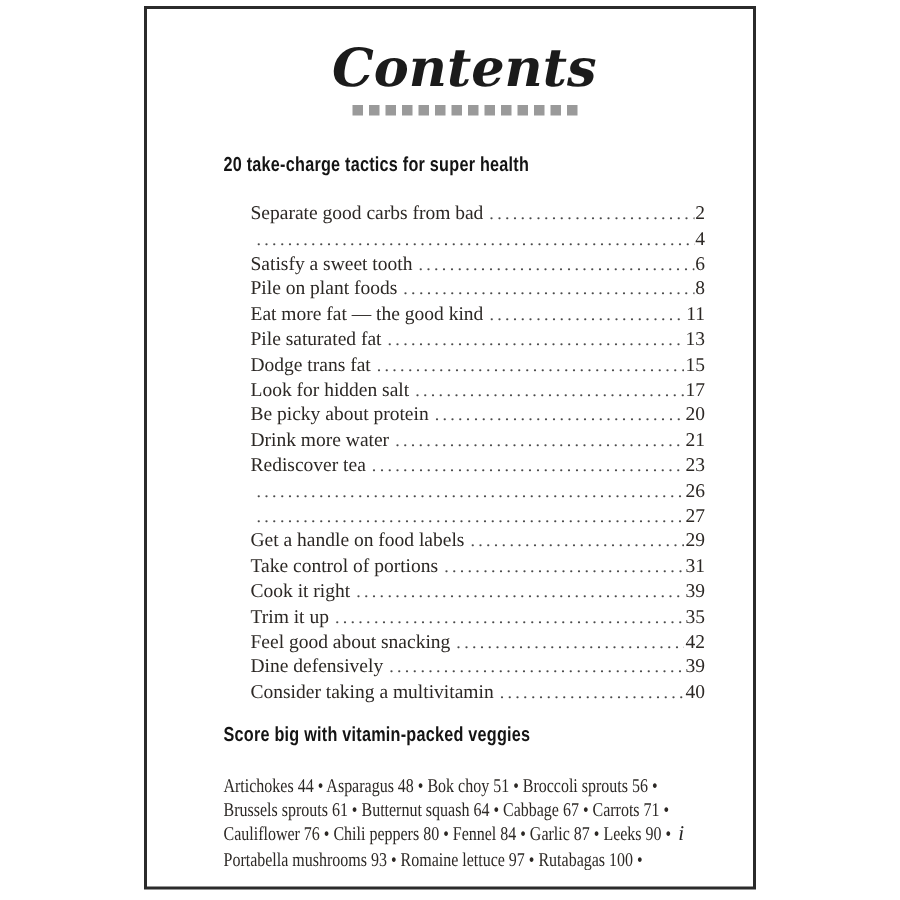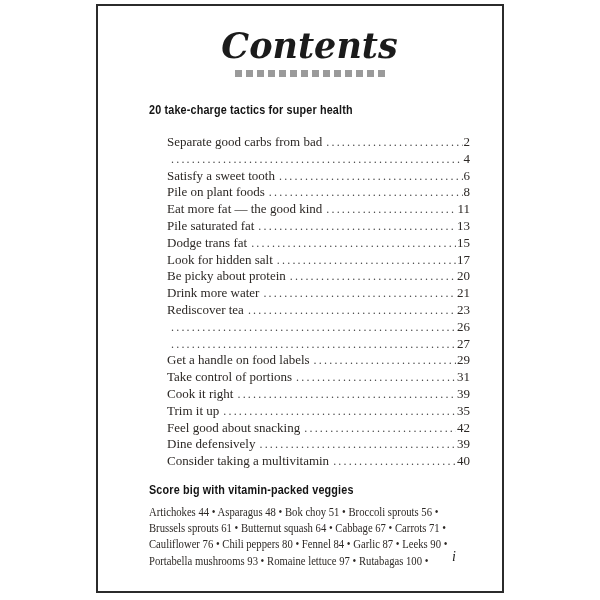--- a/index.html
+++ b/index.html
@@ -81,21 +81,21 @@
     margin: 0 1px 0 4px;
     color: #4a4a4a;
   }
   .toc-leader::after {
     content: "..........................................................................................";
     font-size: 12px;
     letter-spacing: 2.2px;
   }
   .toc-page { white-space: nowrap; text-align: right; }
   .veggies {
-    margin-top: 6px;
+    margin-top: 18px;
     color: #2c2825;
   }
   .veg-line {
     font-size: 13px;
     line-height: 16.2px;
     white-space: nowrap;
     transform: scaleX(0.82);
     transform-origin: 0 50%;
   }
   .folio {

